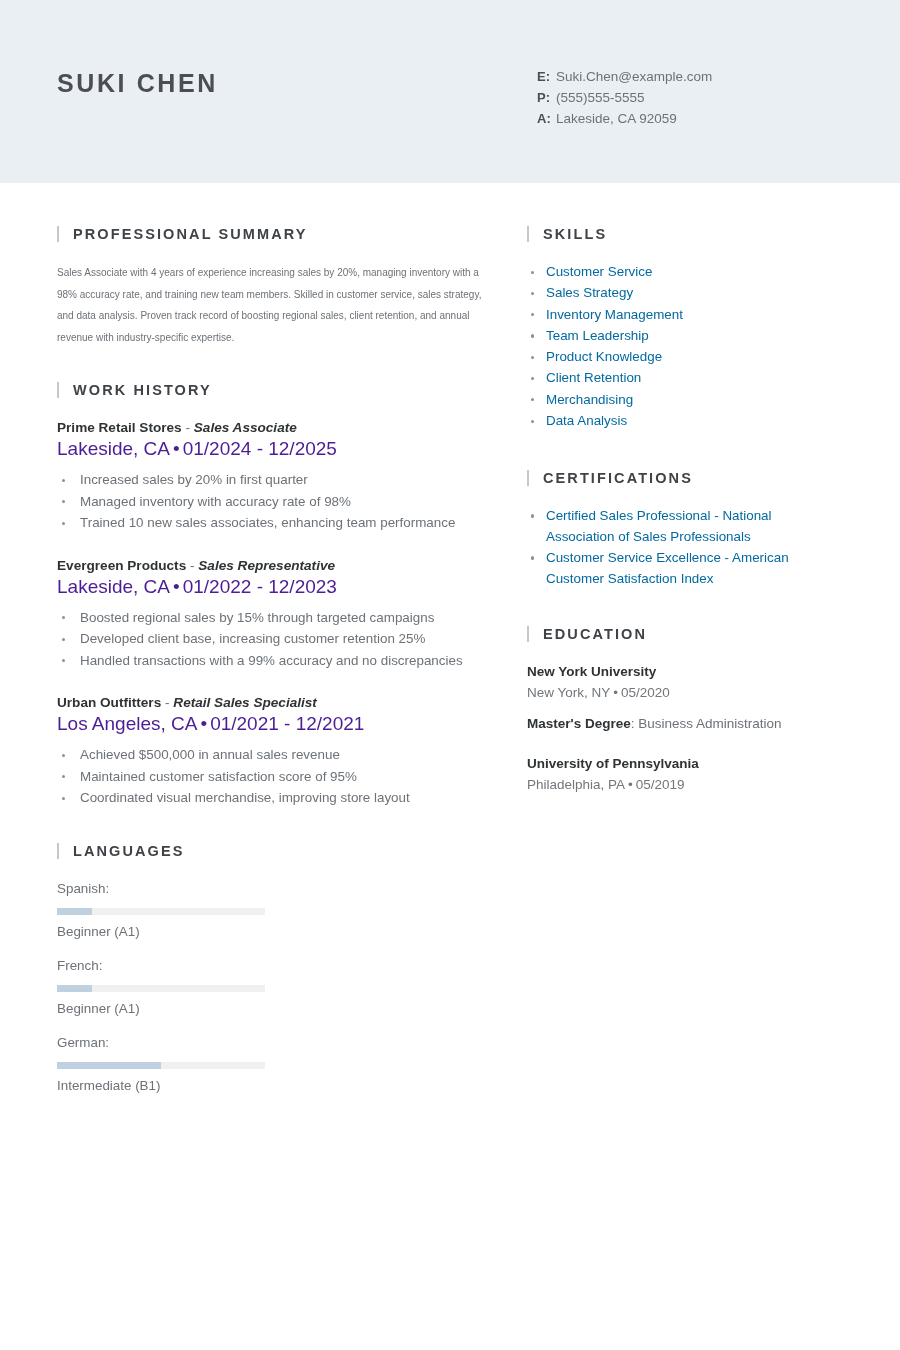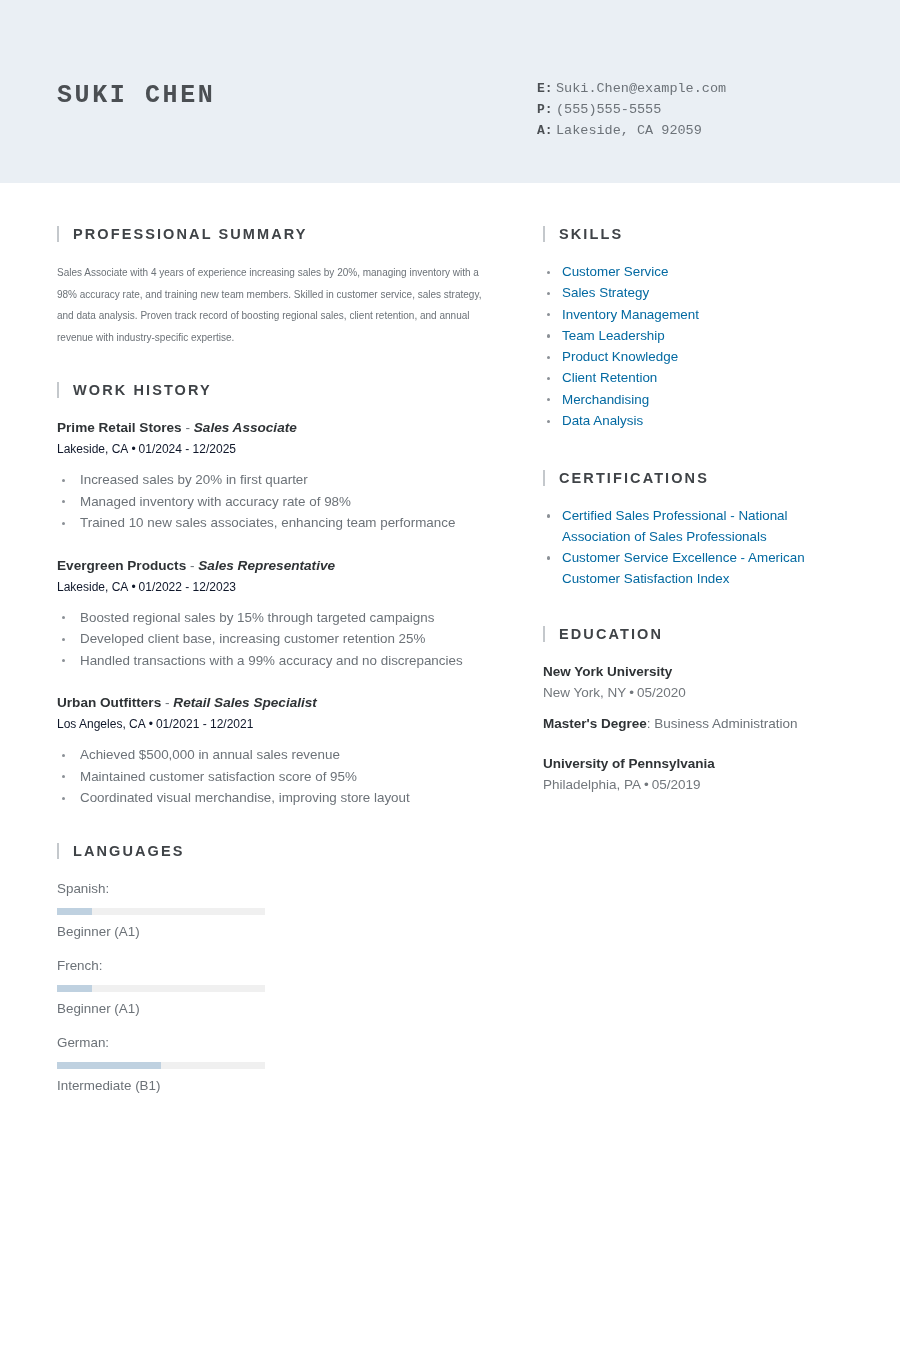--- a/index.html
+++ b/index.html
@@ -28,24 +28,23 @@
     position: absolute;
     left: 0;
     top: 0;
     width: 900px;
     height: 183px;
     background: #eaeff4;
   }
   .header-inner {
     position: absolute;
     left: 0;
-    top: 12px;
+    top: 0;
     width: 868px;
     height: 183px;
-    font-family: Liberation Mono, monospace;
   }
   .full-name {
     position: absolute;
     left: 57px;
     top: 69px;
     font-size: 25px;
     font-weight: bold;
     letter-spacing: 2.6px;
     color: #4b4f53;
     white-space: nowrap;
@@ -78,21 +77,21 @@
 
   
   .col-left {
     position: absolute;
     left: 57px;
     top: 226px;
     width: 440px;
   }
   .col-right {
     position: absolute;
-    left: 543px;
+    left: 527px;
     top: 226px;
     width: 300px;
   }
 
   
   .section-head {
     display: flex;
     align-items: center;
     margin-bottom: 20px;
   }
@@ -140,23 +139,23 @@
   .job-sep {
     color: #6c7278;
     font-weight: normal;
   }
   .job-role {
     font-weight: bold;
     font-style: italic;
     color: #2f3336;
   }
   .job-meta {
-    font-size: 12px;
+    font-size: 19px;
     line-height: 20px;
-    color: #0f172a;
+    color: #4c1d95;
     margin-bottom: 11px;
   }
   .job-meta .dot-sep {
     padding: 0 3px;
   }
 
   ul.bullets {
     list-style: none;
     margin: 0;
     padding: 0;

